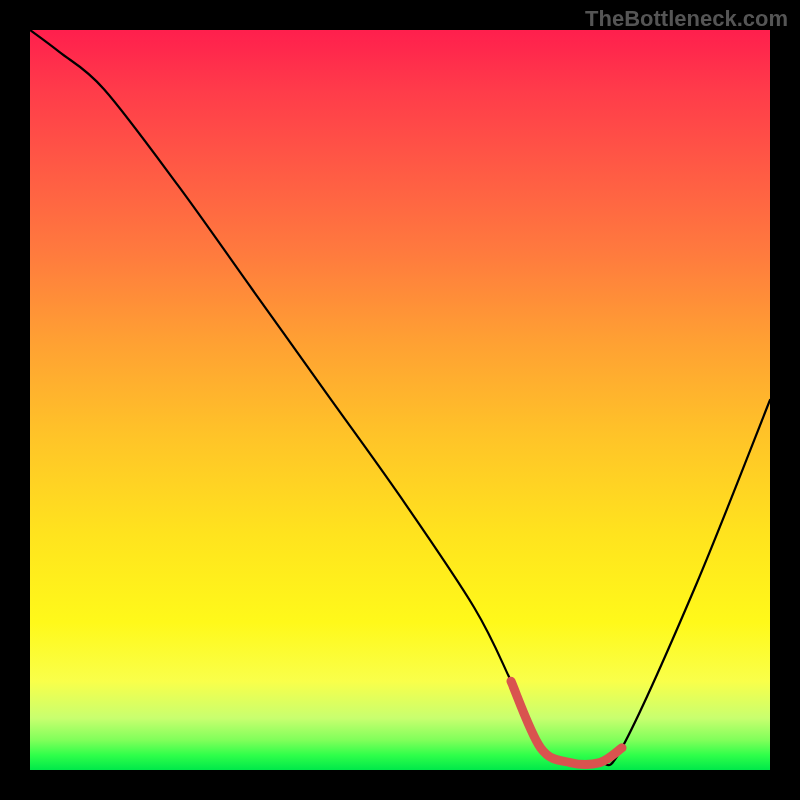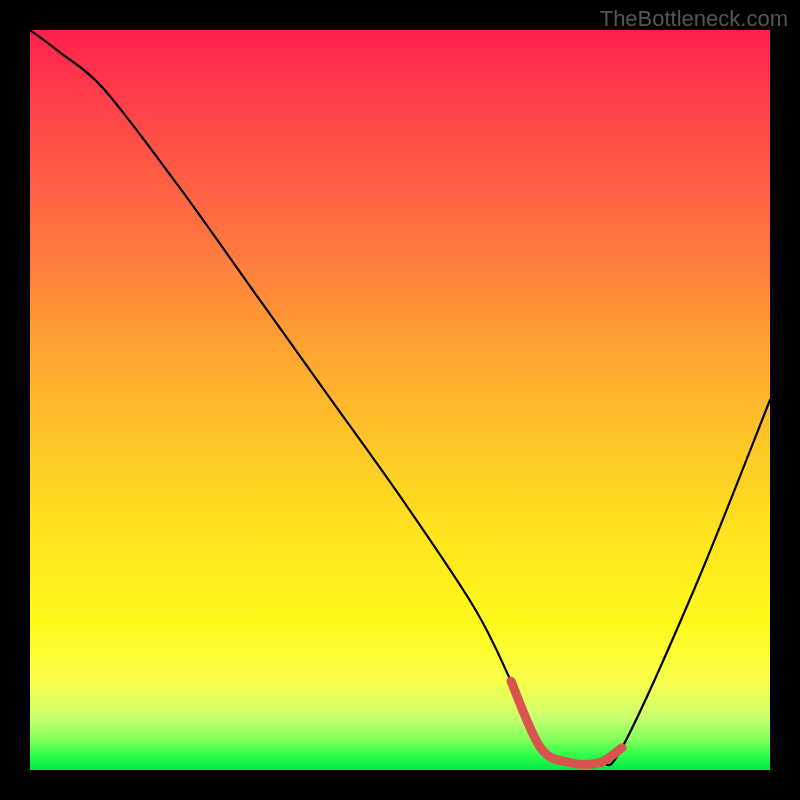--- a/index.html
+++ b/index.html
@@ -10,21 +10,21 @@
     background: #000;
     position: relative;
     font-family: Arial, sans-serif;
   }
   .watermark {
     position: absolute;
     top: 6px;
     right: 12px;
     color: #555;
     font-size: 22px;
-    font-weight: normal;
+    font-weight: bold;
     z-index: 10;
   }
   .plot-area {
     position: absolute;
     left: 30px;
     top: 30px;
     width: 740px;
     height: 740px;
     background: linear-gradient(to bottom,
       #ff1f4d 0%,

